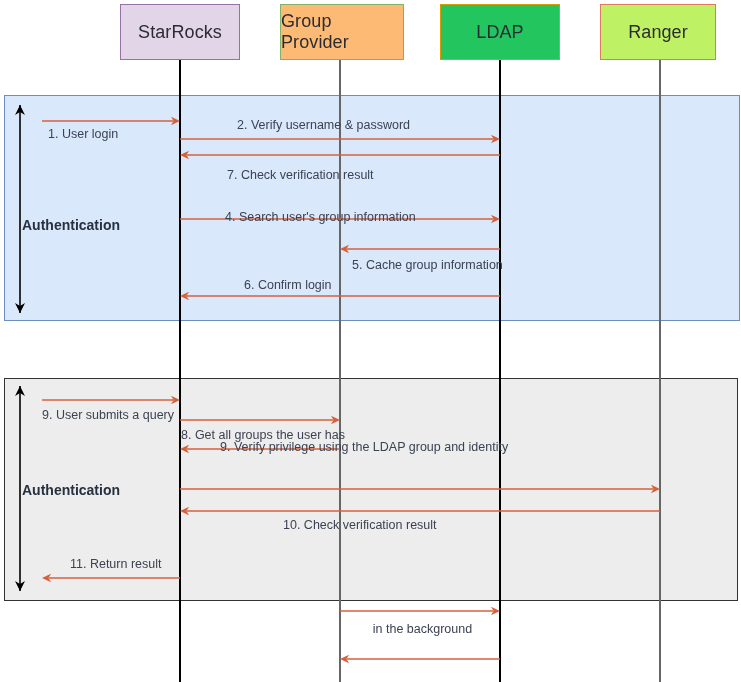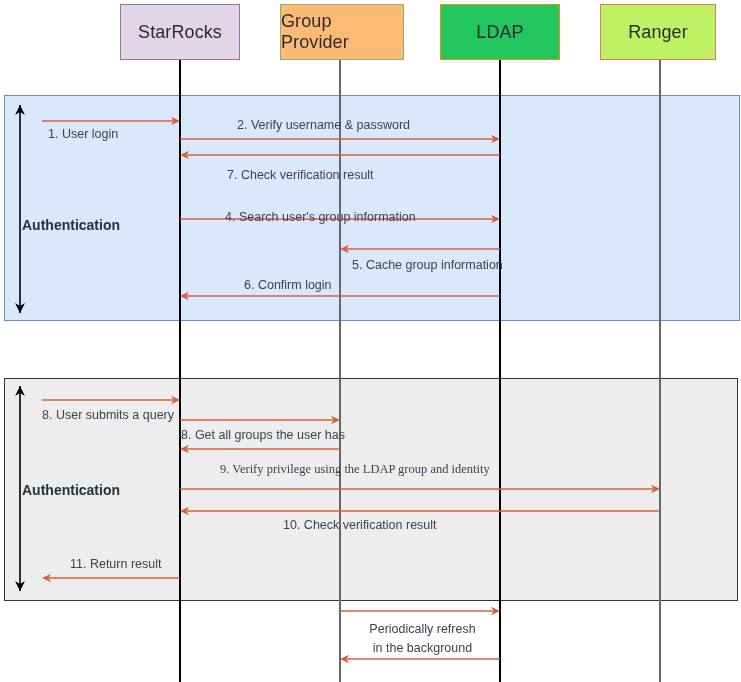--- a/index.html
+++ b/index.html
@@ -172,24 +172,23 @@
       </g>
     </svg>
 
   <div id="labels-layer">
       <div class="msg-label" style="left: 48px; top: 127px;">1. User login</div>
       <div class="msg-label" style="left: 237px; top: 118px;">2. Verify username &amp; password</div>
       <div class="msg-label" style="left: 227px; top: 168px;">7. Check verification result</div>
       <div class="msg-label" style="left: 225px; top: 198px; margin-top: 12px;">4. Search user's group information</div>
       <div class="msg-label" style="left: 352px; top: 258px;">5. Cache group information</div>
       <div class="msg-label" style="left: 244px; top: 278px;">6. Confirm login</div>
-      <div class="msg-label" style="left: 42px; top: 408px;">8. User submits a query</div>
+      <div class="msg-label" style="left: 42px; top: 408px;">9. User submits a query</div>
       <div class="msg-label" style="left: 181px; top: 428px;">8. Get all groups the user has</div>
-      <div class="msg-label" style="left: 220px; top: 462px; font-family: Liberation Serif, serif;">9. Verify privilege using the LDAP group and identity</div>
+      <div class="msg-label" style="left: 220px; top: 440px;">9. Verify privilege using the LDAP group and identity</div>
       <div class="msg-label" style="left: 283px; top: 518px;">10. Check verification result</div>
       <div class="msg-label" style="left: 70px; top: 557px; text-align: right;">11. Return result</div>
       <div class="msg-label center" style="left: 345px; top: 620px; width: 155px; line-height: 19px;">
-        <div>Periodically refresh</div>
         <div>in the background</div>
       </div>
     </div>
 
 </div>
 
 </body></html>

